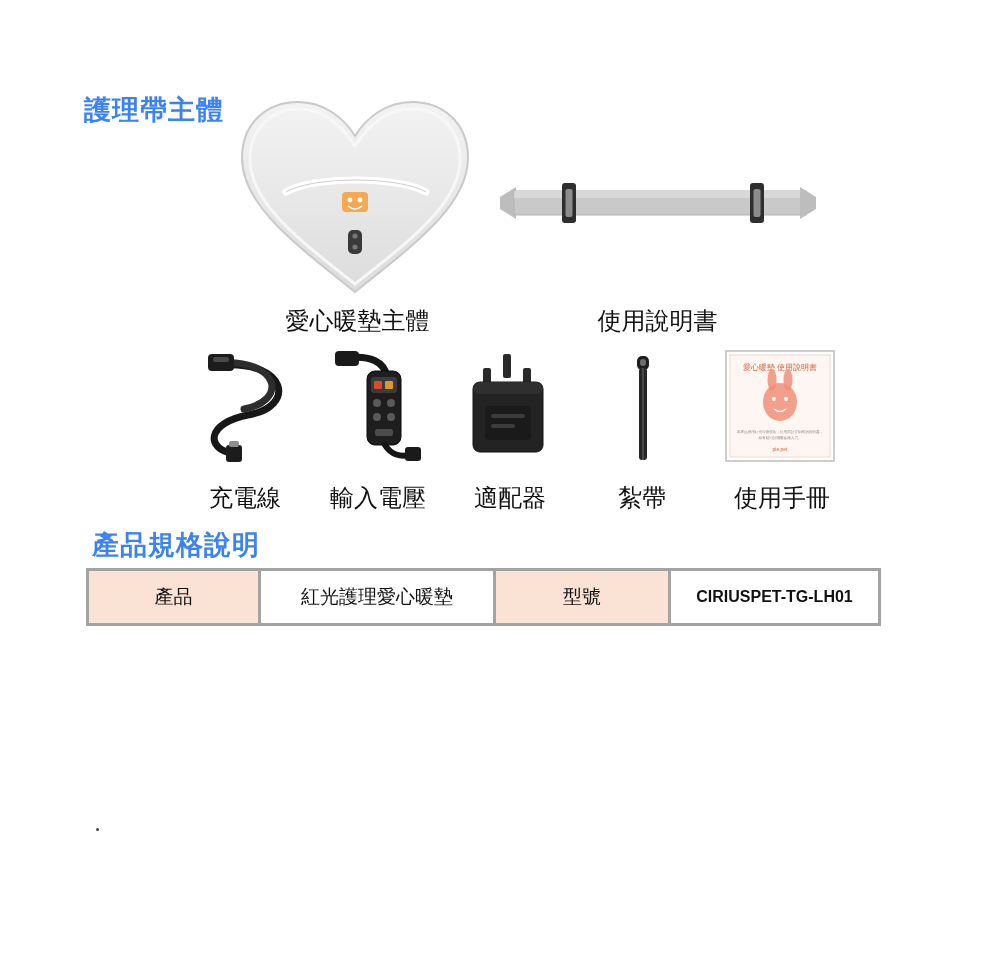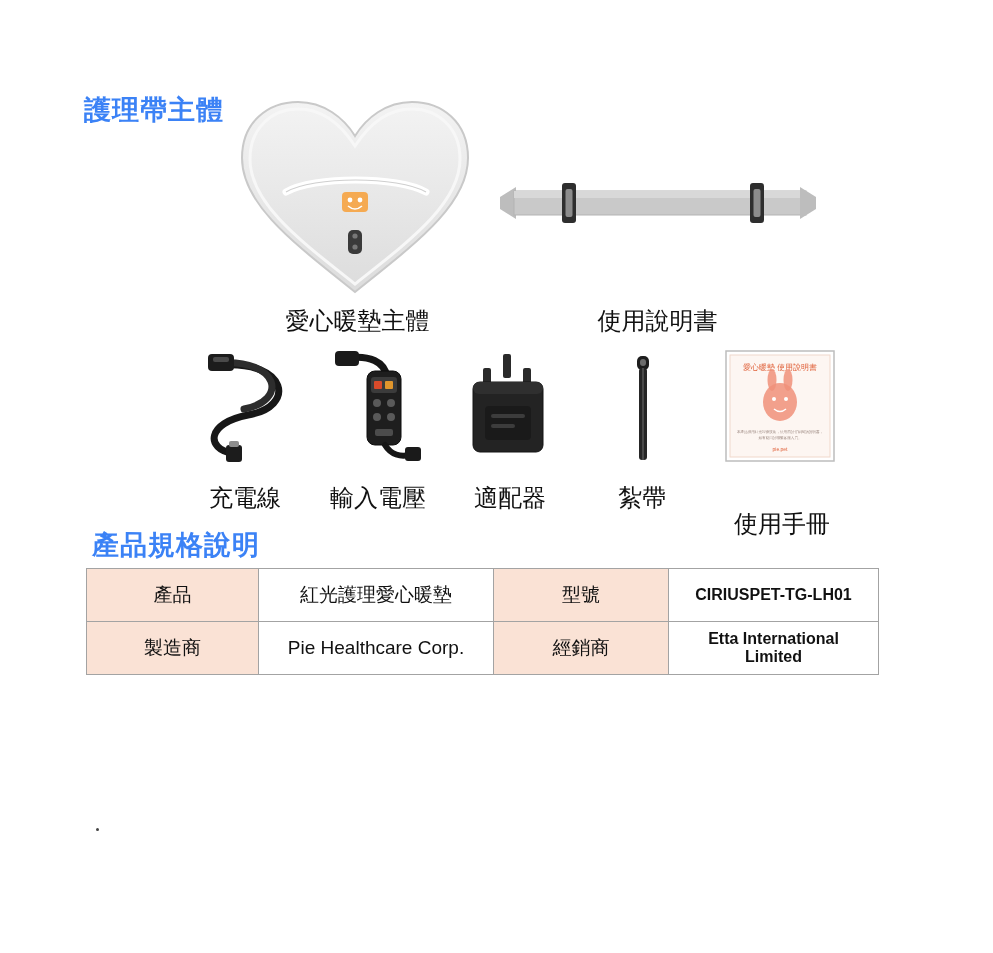--- a/index.html
+++ b/index.html
@@ -66,21 +66,21 @@
   
   #spec-table {
     position: absolute;
     left: 86px;
     top: 568px;
     width: 792px;
     border-collapse: collapse;
     table-layout: fixed;
   }
   #spec-table td {
-    border: 1px solid #a3a3a3;
+    border: 3px solid #a3a3a3;
     height: 48px;
     font-size: 19px;
     text-align: center;
     vertical-align: middle;
     padding: 2px 20px;
     background: #ffffff;
     color: #111;
   }
   #spec-table td.key {
     background: #FAE2D5;
@@ -219,38 +219,32 @@
     <text x="58" y="86" font-size="3.6" fill="#9c8880" text-anchor="middle" font-family="'Liberation Sans',sans-serif">本產品採用紅光理療技術，使用前請仔細閱讀說明書，</text>
     <text x="58" y="92" font-size="3.6" fill="#9c8880" text-anchor="middle" font-family="'Liberation Sans',sans-serif">如有疑問請聯繫客服人員。</text>
     <text x="58" y="104" font-size="5" fill="#e0613a" text-anchor="middle" font-family="'Liberation Sans',sans-serif">pie.pet</text>
   </svg>
 </div>
 
 <div class="part-label" style="left:186px; top:482px; width:118px;">充電線</div>
 <div class="part-label" style="left:308px; top:482px; width:140px;">輸入電壓</div>
 <div class="part-label" style="left:446px; top:482px; width:128px;">適配器</div>
 <div class="part-label" style="left:588px; top:482px; width:108px;">紮帶</div>
-<div class="part-label" style="left:712px; top:508px; width:140px;">使用手冊</div>
+<div class="part-label" style="left:712px; top:482px; width:140px;">使用手冊</div>
 
 <div class="dot-mark"></div>
 
 <table id="spec-table">
   <colgroup>
     <col class="col-a">
       <col class="col-b">
       <col class="col-c">
       <col class="col-d">
   </colgroup>
   <tbody>
     <tr>
       <td class="key">產品</td>
       <td>紅光護理愛心暖墊</td>
       <td class="key">型號</td>
       <td class="small">CIRIUSPET-TG-LH01</td>
     </tr>
-    <tr>
-      <td class="key">製造商</td>
-      <td>Pie Healthcare Corp.</td>
-      <td class="key">經銷商</td>
-      <td class="small">Etta International Limited</td>
-    </tr>
   </tbody>
 </table>
 
 </body></html>

